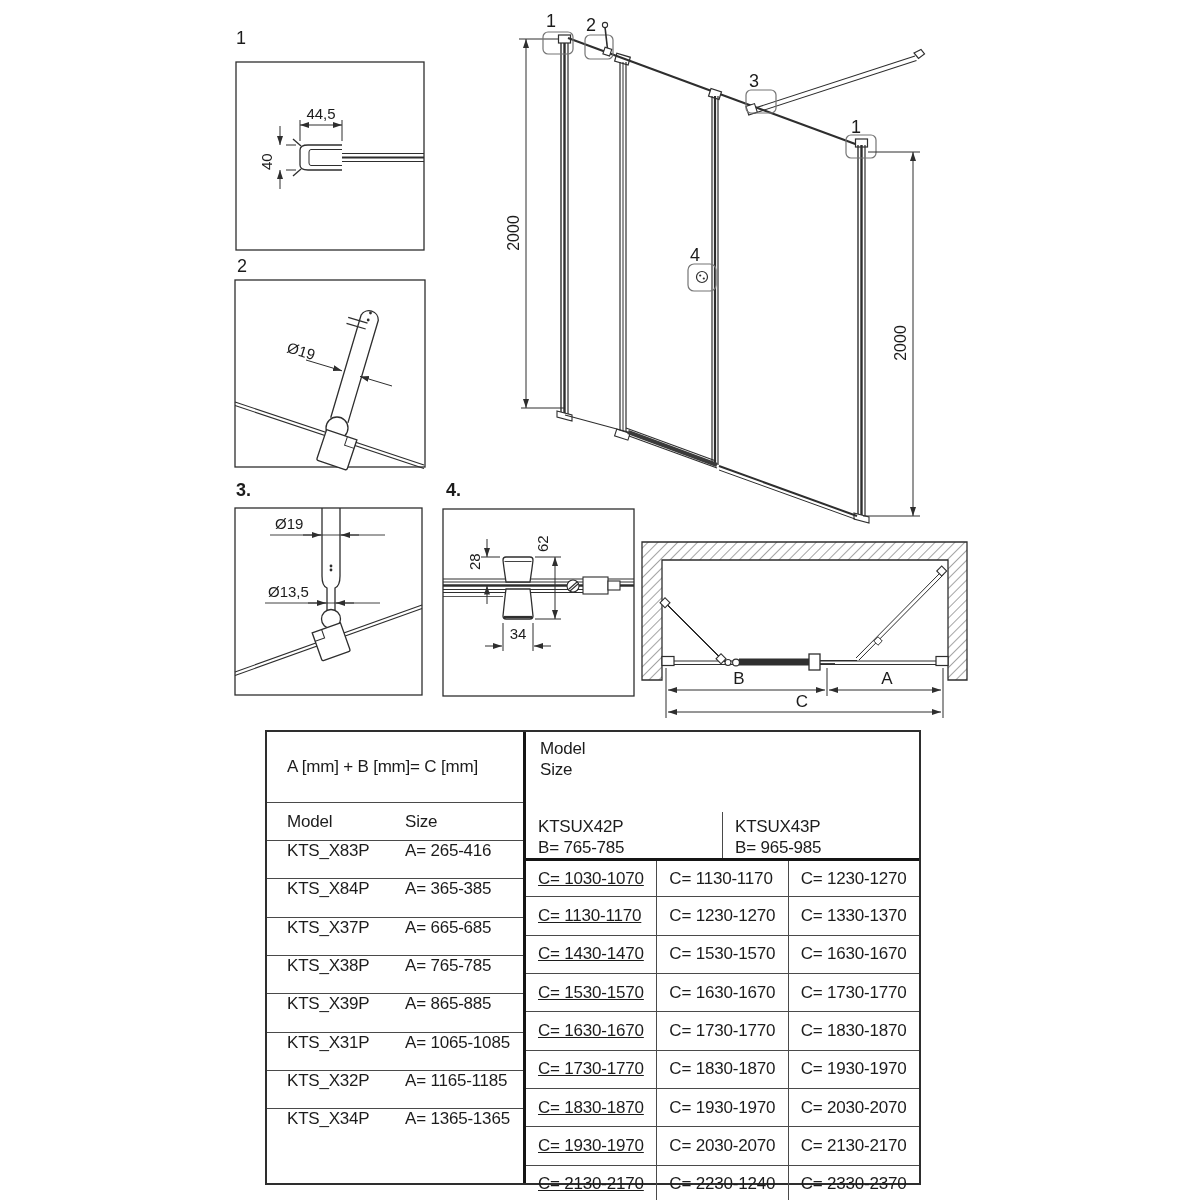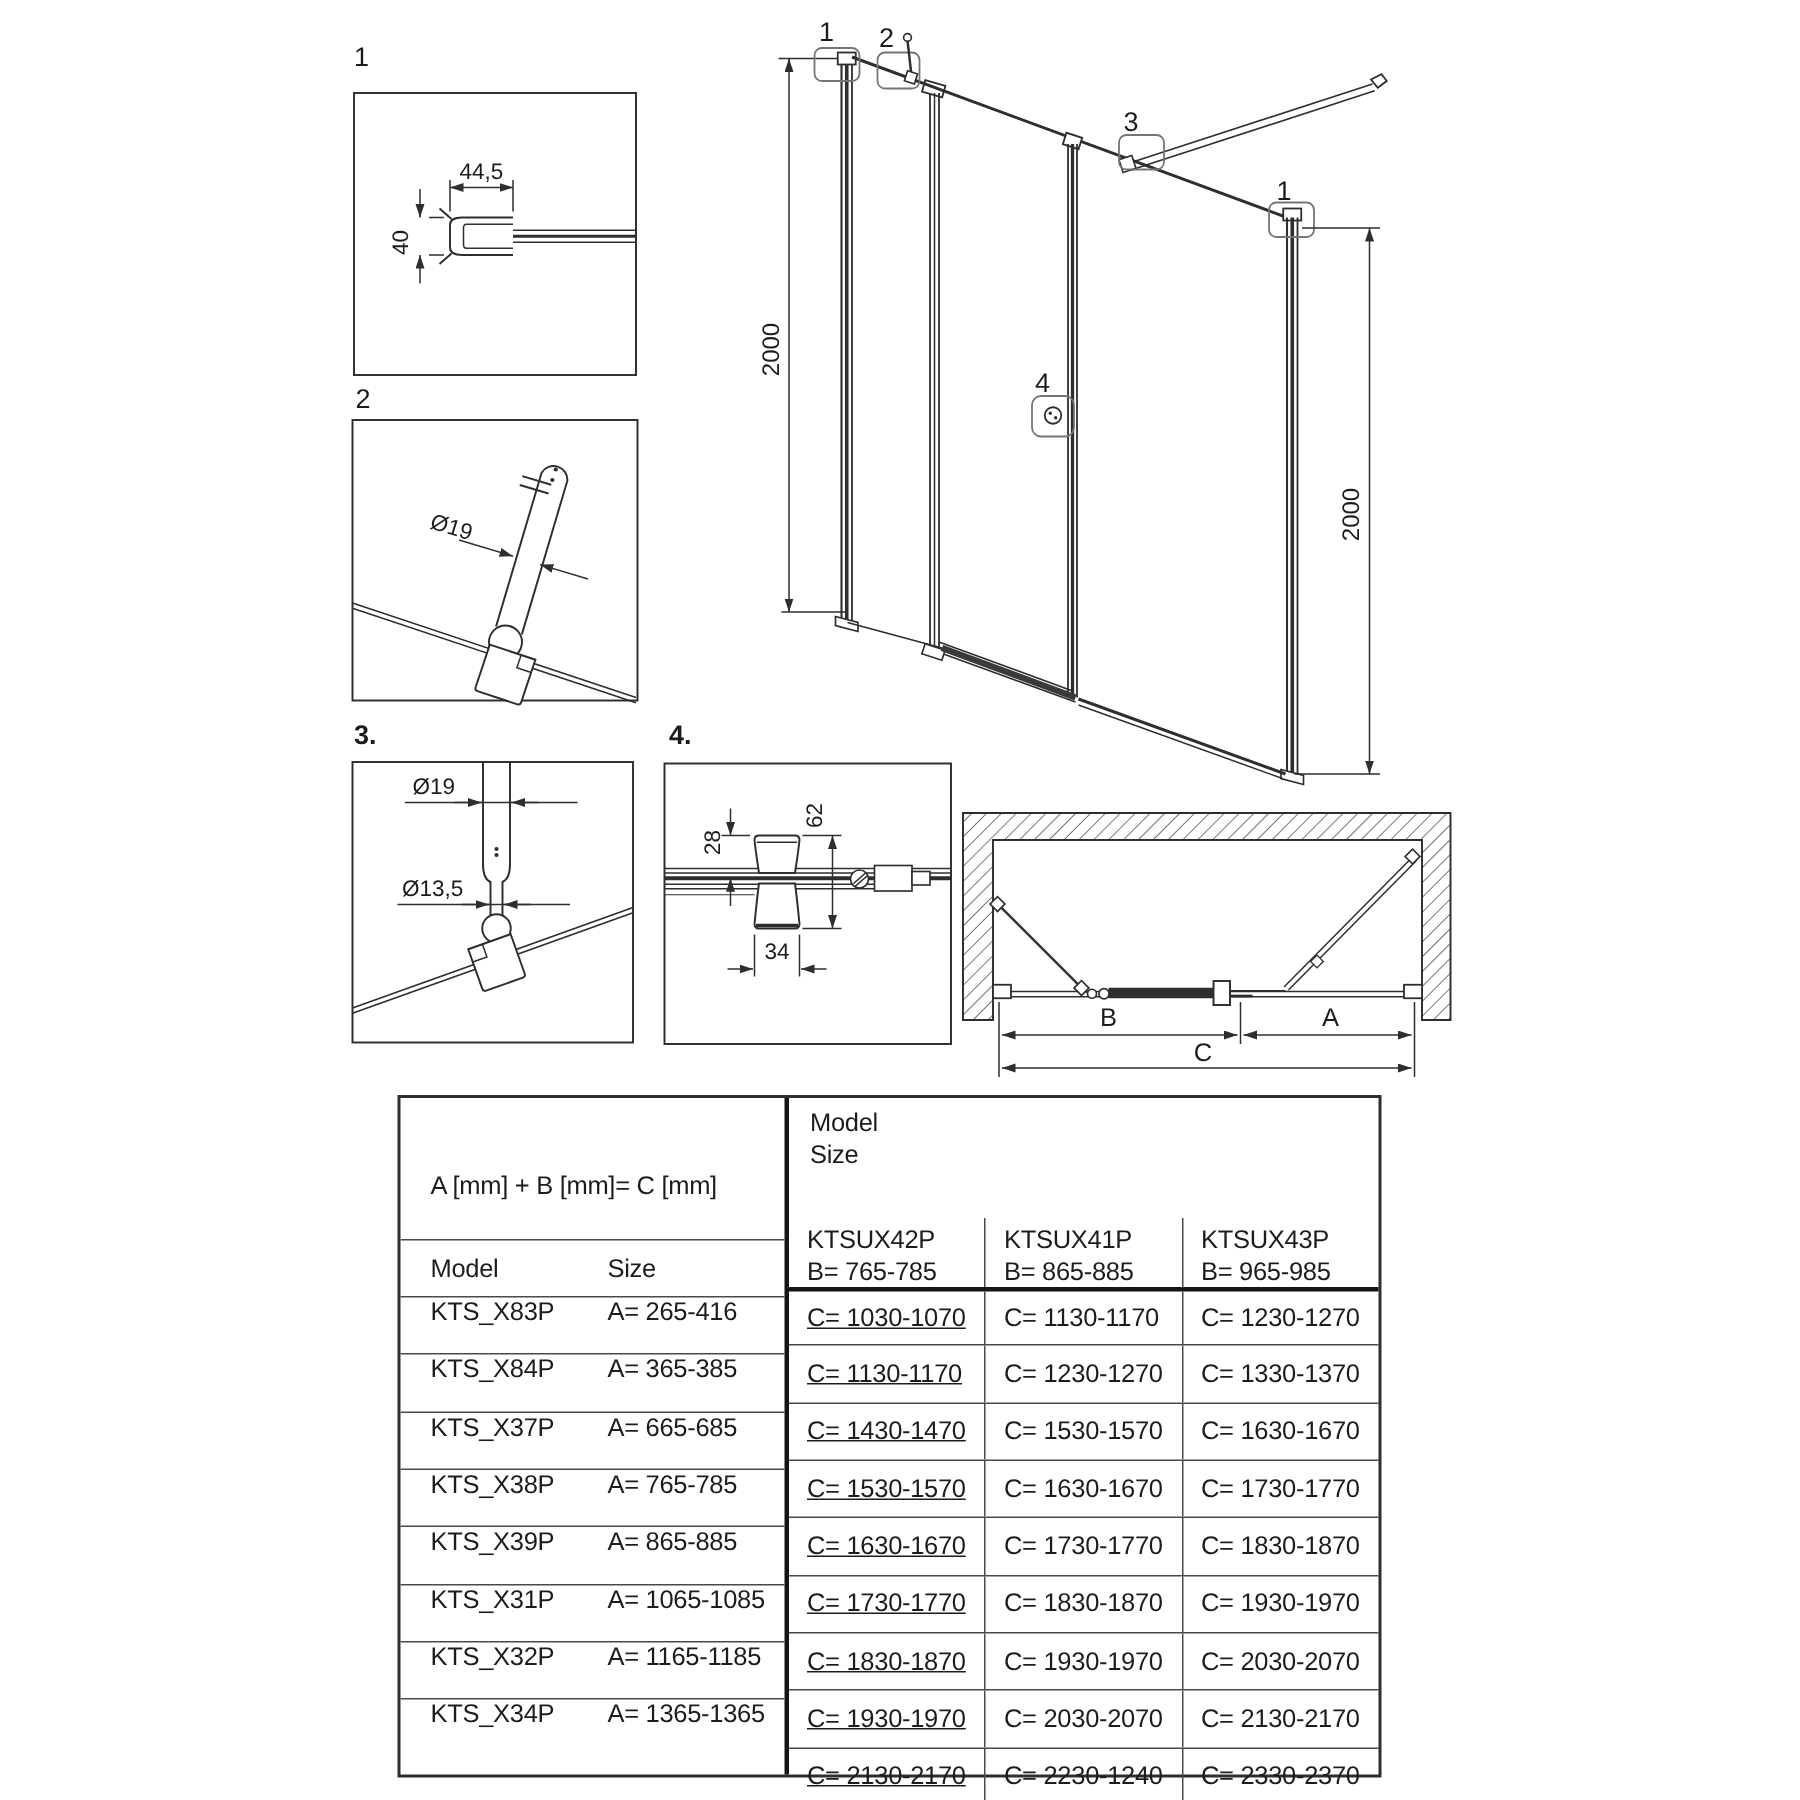--- a/index.html
+++ b/index.html
@@ -14,21 +14,21 @@
   .planlbl{font-size:17px;}
 
   
   .tbl{position:absolute;left:265px;top:730px;width:656px;height:455px;
        display:flex;box-sizing:border-box;border:2px solid #2e2e2e;font-size:17px;
        letter-spacing:-0.2px;}
   .tbl *{box-sizing:border-box;}
   .tbl-left{width:259px;border-right:3px solid #151515;display:flex;flex-direction:column;}
   .tbl-right{flex:1;display:flex;flex-direction:column;}
   .cell-formula{height:71px;display:flex;align-items:center;padding-left:20px;
-                border-bottom:1px solid #4a4a4a;margin-top:24px;}
+                border-bottom:1px solid #4a4a4a;}
   .cell-modelsize{height:37px;display:flex;align-items:center;padding-left:20px;}
   .cell-modelsize .w1{width:118px;}
   .lrow{height:38.35px;display:flex;align-items:flex-start;padding-left:20px;border-top:1px solid #4a4a4a;}
   .lrow .w1{width:118px;}
   .tbl-left .lrow:first-of-type{border-top:3px solid #151515;}
   .cell-corner{height:55px;padding:6px 0 0 14px;line-height:21px;}
   .hdr3{height:52px;display:flex;margin-top:32px;}
   .hdr3 > div{flex:1;padding:4px 0 0 12px;line-height:21px;border-left:1px solid #4a4a4a;}
   .hdr3 > div:first-child{border-left:none;}
   .rgrid{flex:1;display:flex;flex-direction:column;}
@@ -382,24 +382,20 @@
       <div class="cell-corner">
         <div>Model</div>
         <div>Size</div>
       </div>
       <div class="hdr3">
         <div>
             <div>KTSUX42P</div>
             <div>B= 765-785</div>
           </div>
         <div>
-            <div>KTSUX41P</div>
-            <div>B= 865-885</div>
-          </div>
-        <div>
             <div>KTSUX43P</div>
             <div>B= 965-985</div>
           </div>
       </div>
       <div class="rgrid">
         <div class="rrow">
             <div>C= 1030-1070</div>
             <div>C= 1130-1170</div>
             <div>C= 1230-1270</div>
           </div>

